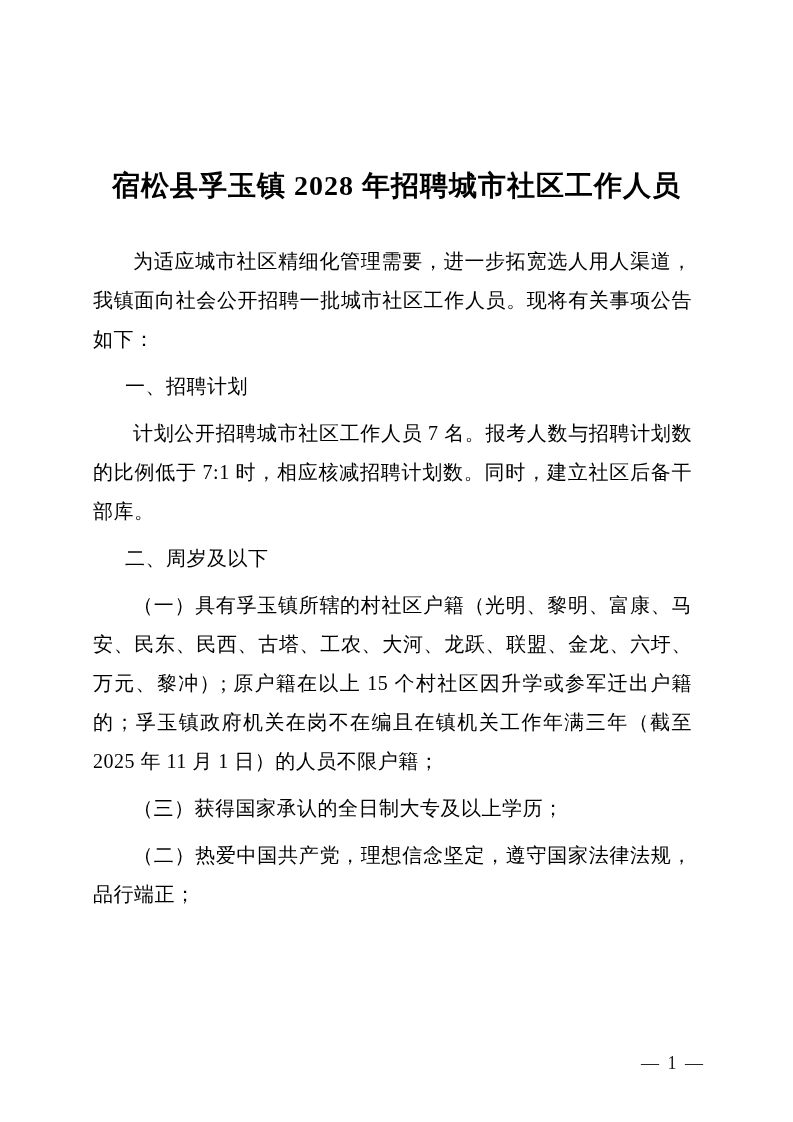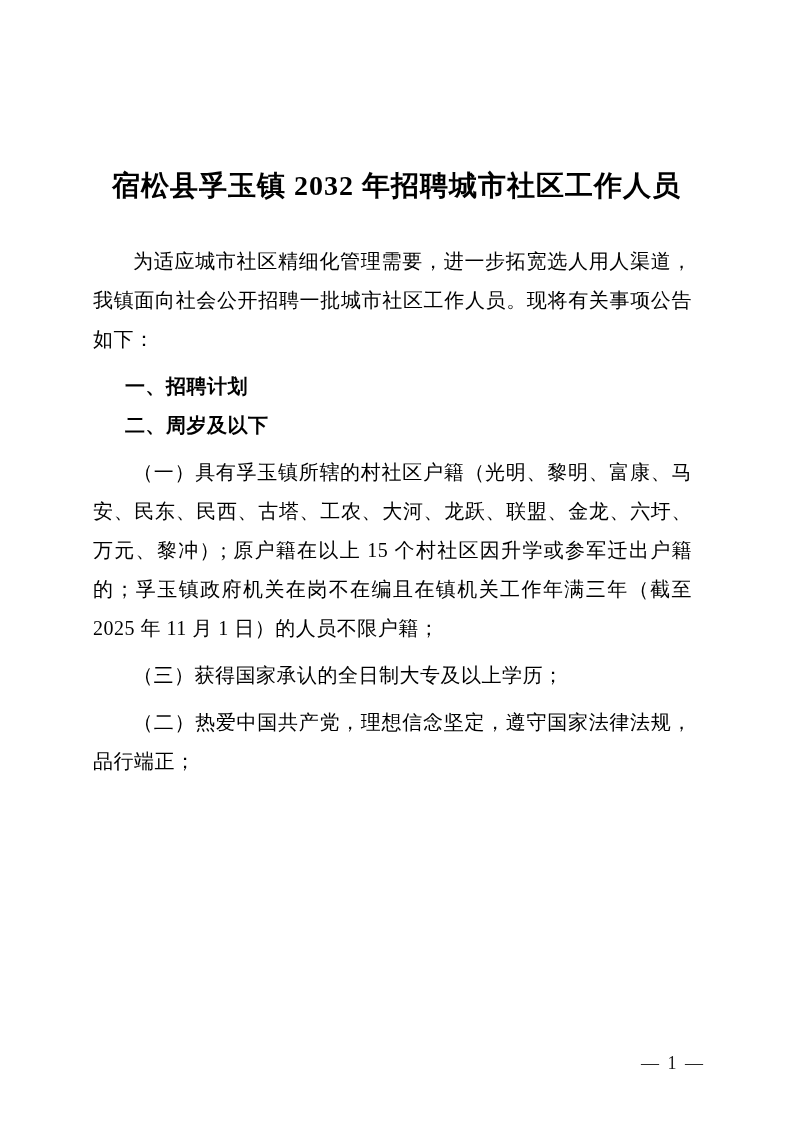--- a/index.html
+++ b/index.html
@@ -37,48 +37,49 @@
     text-align: justify;
     text-justify: inter-character;
     letter-spacing: 0.5px;
     font-family: "Liberation Serif", "DejaVu Serif", serif;
   }
   .section-heading {
     margin: 0;
     font-size: 20px;
     line-height: 39px;
     text-indent: 2em;
-    font-weight: bold;
+    font-weight: normal;
     letter-spacing: 0.5px;
     font-family: "Liberation Sans", "DejaVu Sans", sans-serif;
   }
   .page-footer {
     position: absolute;
     right: 88px;
     bottom: 48px;
     font-size: 18px;
     letter-spacing: 2px;
     font-family: "Liberation Serif", "DejaVu Serif", serif;
     color: #1a1a1a;
   }
 </style>
 </head>
 <body>
 
 <div class="page">
 
   <header class="doc-title">
-    <div class="title-line">宿松县孚玉镇 2032 年招聘城市社区工作人员</div>
+    <div class="title-line">宿松县孚玉镇 2028 年招聘城市社区工作人员</div>
   </header>
 
   <main class="doc-body">
     <p class="para">为适应城市社区精细化管理需要，进一步拓宽选人用人渠道，我镇面向社会公开招聘一批城市社区工作人员。现将有关事项公告如下：</p>
 
     <h2 class="section-heading">一、招聘计划</h2>
 
+    <p class="para">计划公开招聘城市社区工作人员 7 名。报考人数与招聘计划数的比例低于 7:1 时，相应核减招聘计划数。同时，建立社区后备干部库。</p>
 
     <h2 class="section-heading">二、周岁及以下</h2>
 
     <p class="para">（一）具有孚玉镇所辖的村社区户籍（光明、黎明、富康、马安、民东、民西、古塔、工农、大河、龙跃、联盟、金龙、六圩、万元、黎冲）; 原户籍在以上 15 个村社区因升学或参军迁出户籍的；孚玉镇政府机关在岗不在编且在镇机关工作年满三年（截至 2025 年 11 月 1 日）的人员不限户籍；</p>
 
     <p class="para">（三）获得国家承认的全日制大专及以上学历；</p>
 
     <p class="para">（二）热爱中国共产党，理想信念坚定，遵守国家法律法规，品行端正；</p>
 
   </main>

